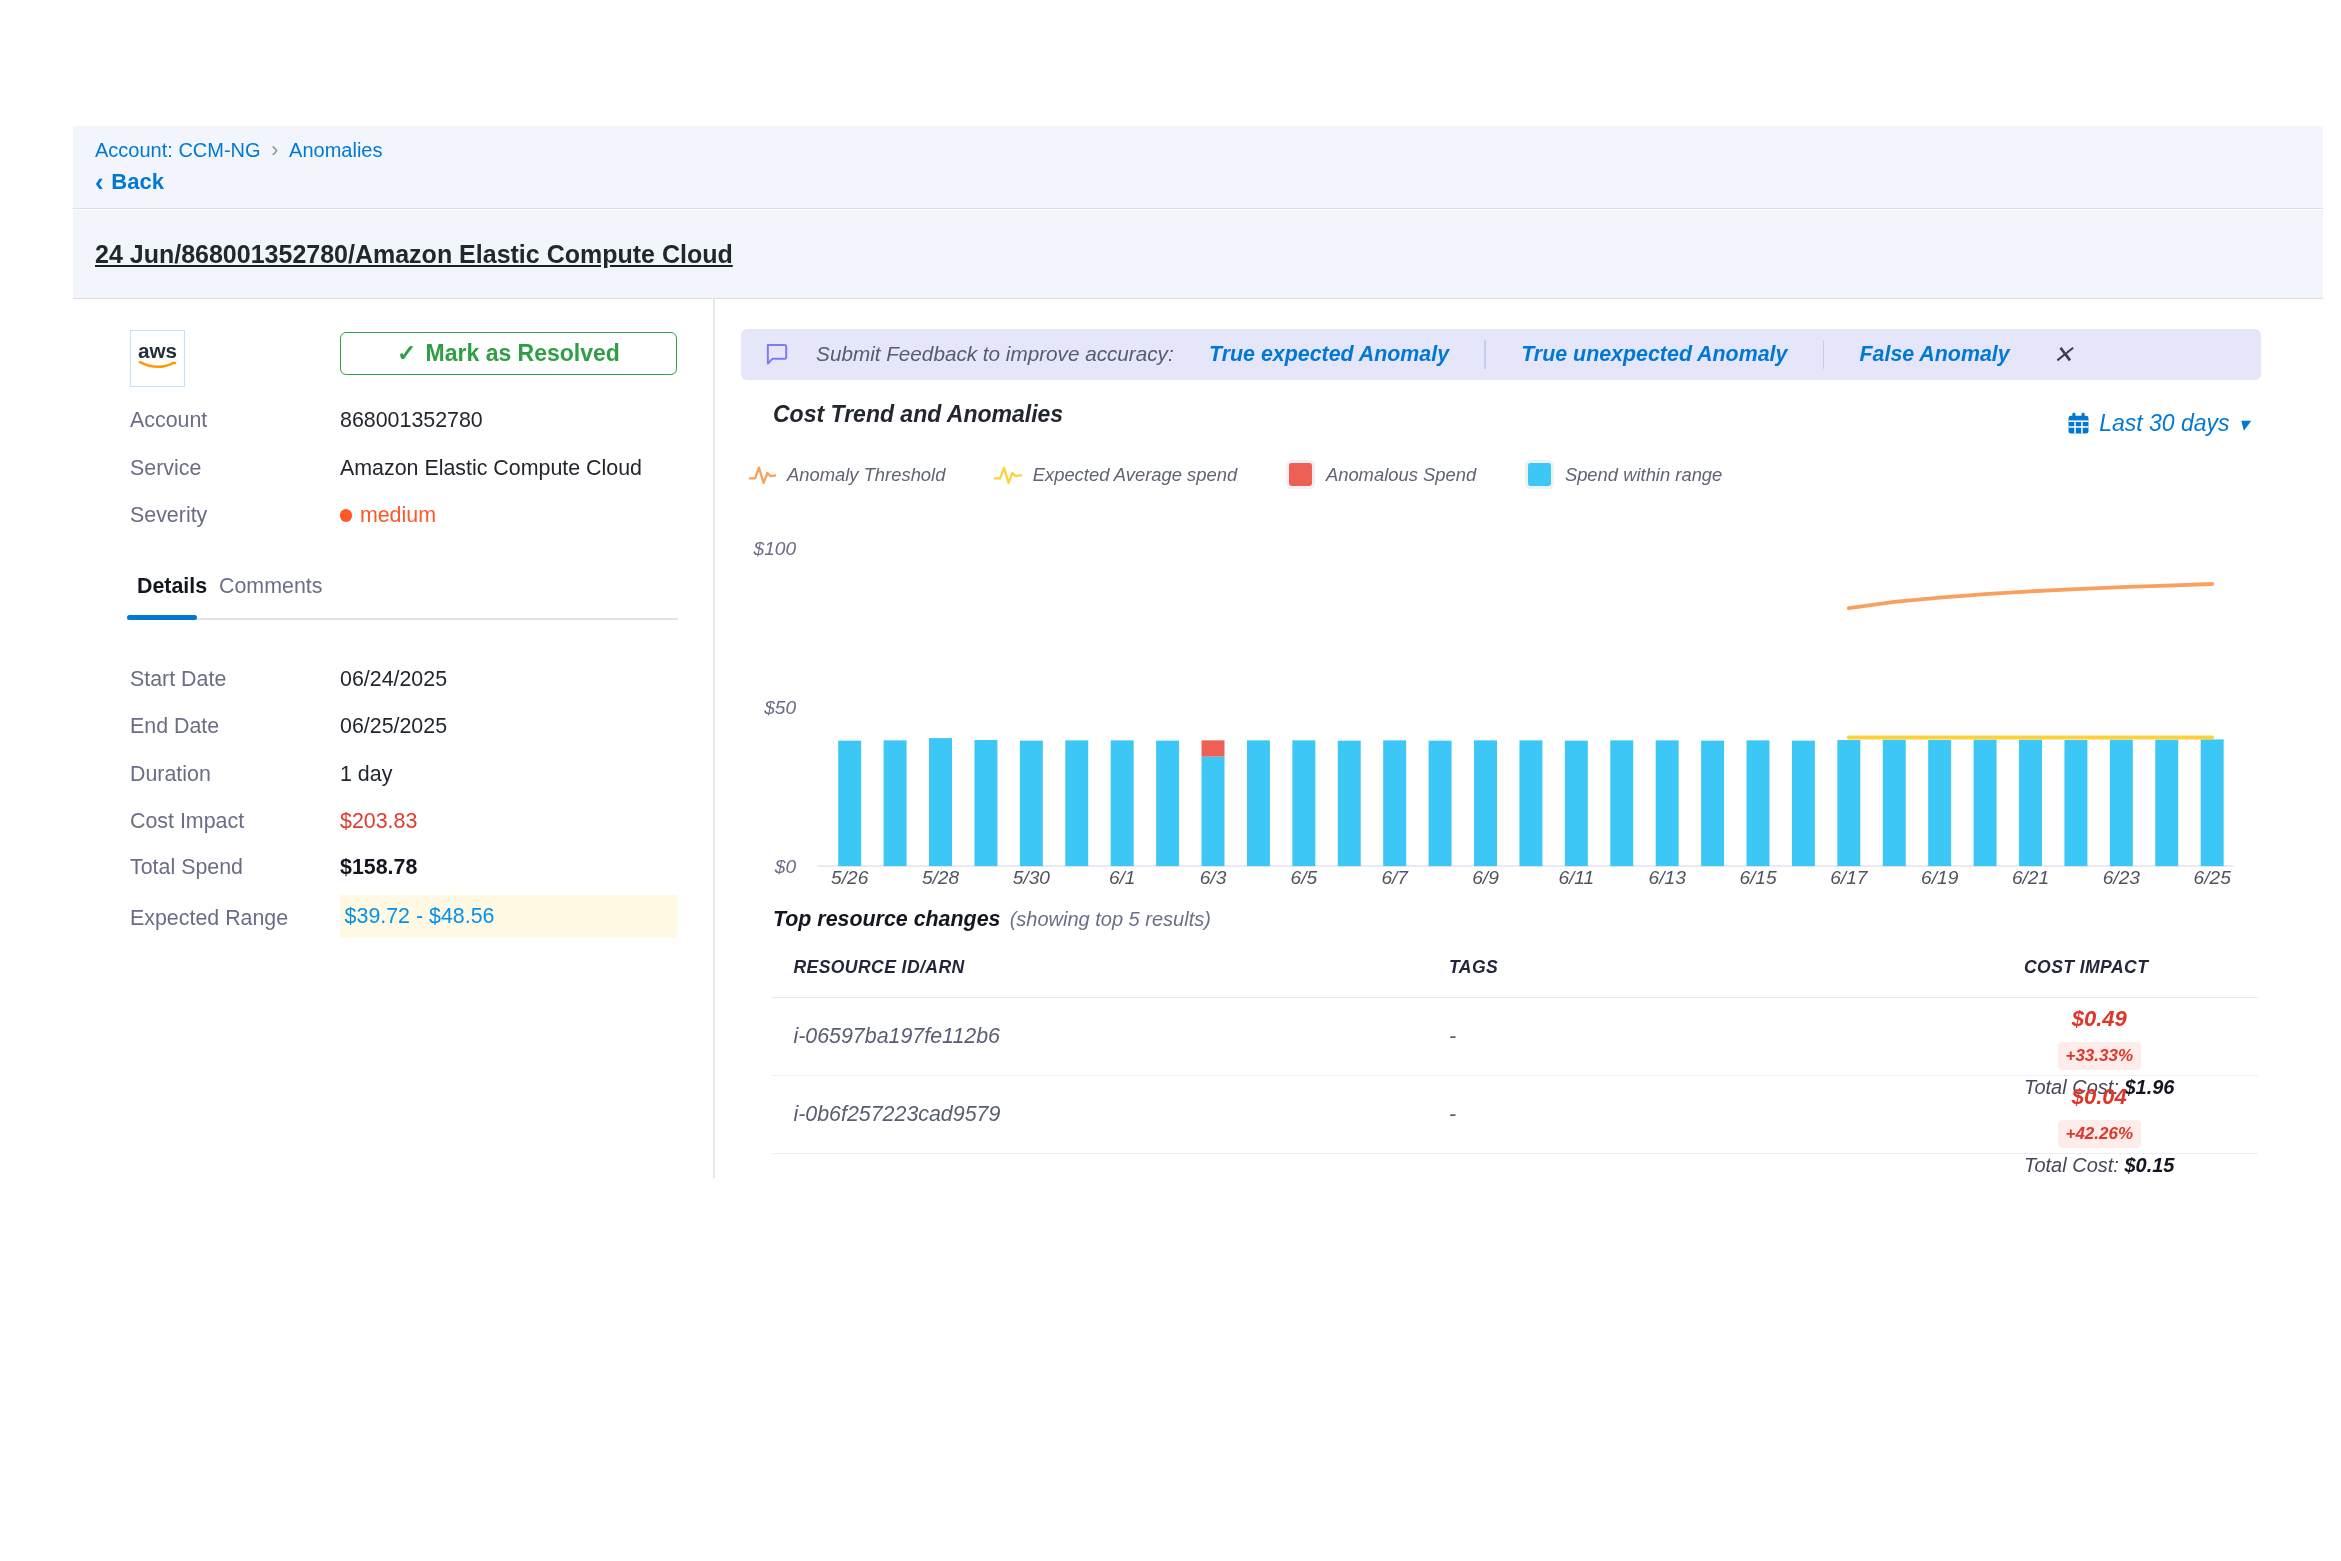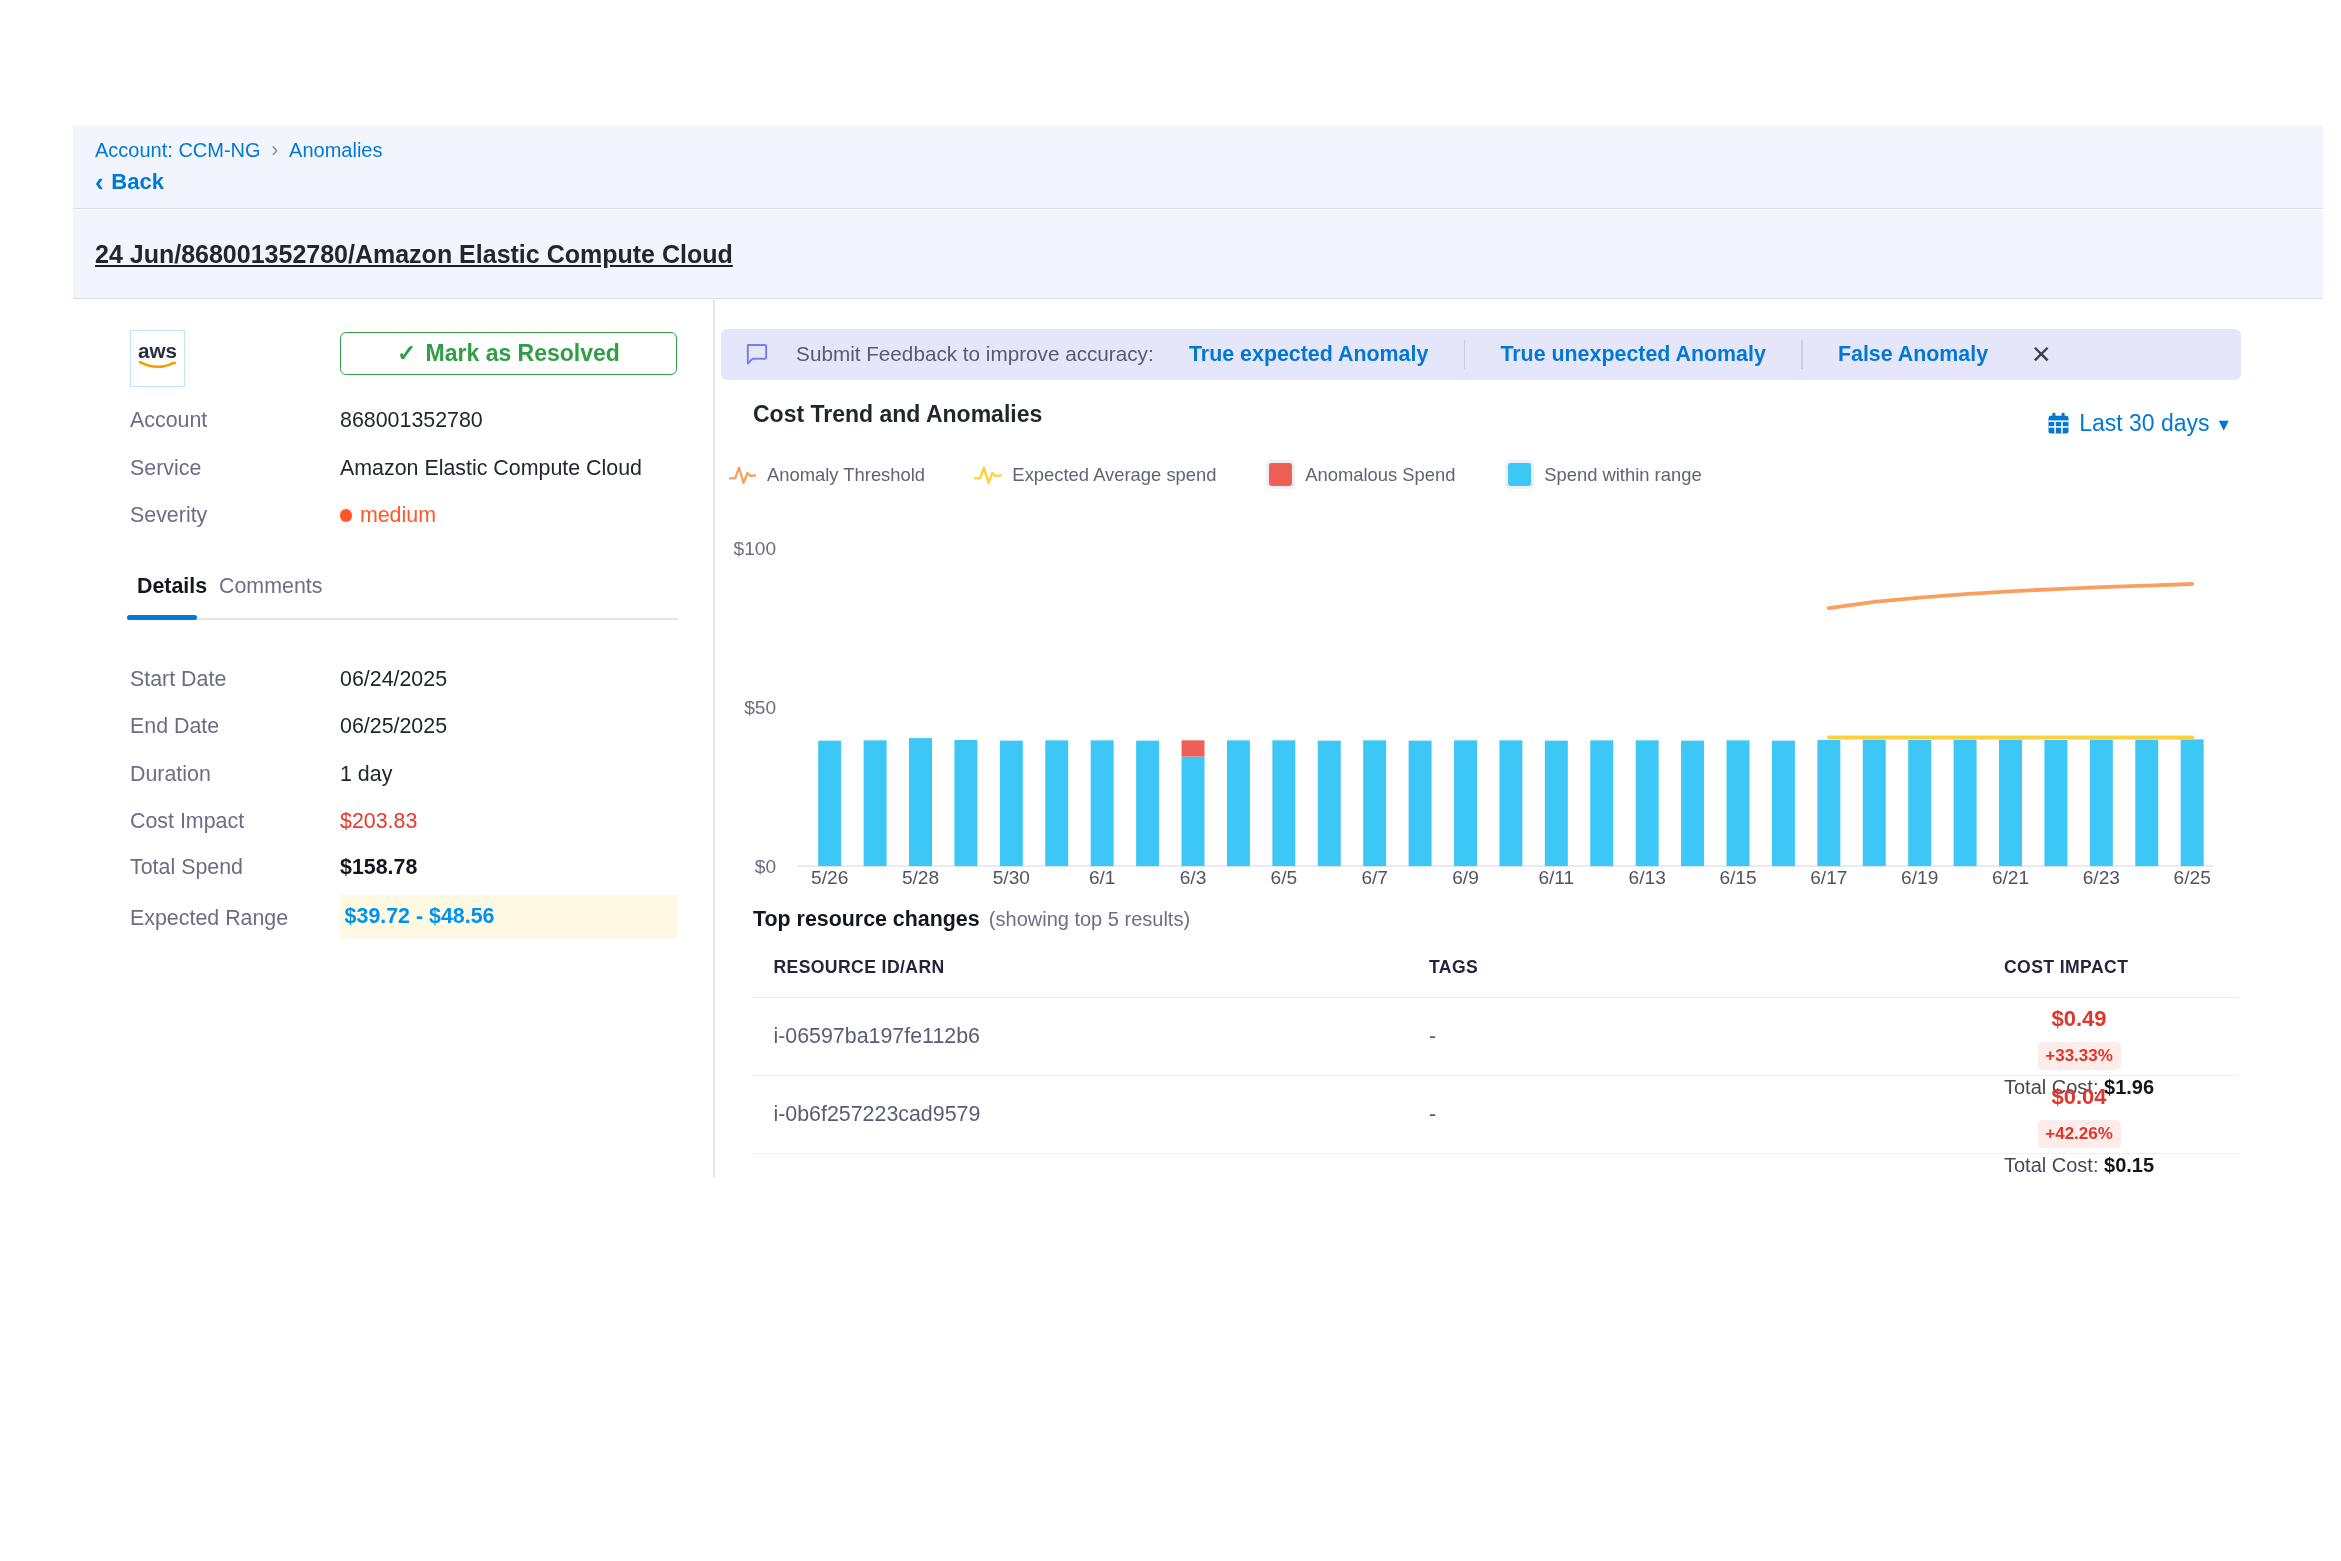--- a/index.html
+++ b/index.html
@@ -22,25 +22,25 @@
   .kv-label{position:absolute;left:57px;font-size:21.4px;color:#6b6d85;}
   .kv-value{position:absolute;left:267px;font-size:21.4px;color:#22262f;}
   .sev{display:flex;align-items:center;gap:7.7px;color:#ff5727;}
   .sev-dot{width:12.2px;height:12.2px;border-radius:50%;background:#ff5727;}
   .tab{position:absolute;font-size:21.4px;cursor:pointer;}
   .tab-active{color:#14161f;font-weight:bold;}
   .tab-idle{color:#6b6f87;}
   .tab-line{position:absolute;left:54px;top:320px;width:551px;height:1.5px;background:#e2e4ec;}
   .tab-underline{position:absolute;left:54px;top:317px;width:70px;height:5.4px;border-radius:3.1px;background:#0278d5;}
   .exp-box{position:absolute;left:267px;top:597px;width:337px;height:43px;background:#fff8e2;display:flex;align-items:center;}
-  .exp-val{font-size:21.4px;color:#0092ee;padding-left:4.6px;font-weight:bold;}
+  .exp-val{font-size:21.4px;color:#0092ee;padding-left:4.6px;}
   .red-val{color:#e23a2e;}
   .bold-val{font-weight:bold;color:#14161f;}
   
-  .right-panel{position:absolute;left:721px;top:321px;width:1520px;height:1087px;}
+  .right-panel{position:absolute;left:741px;top:321px;width:1520px;height:1087px;font-style:italic;}
   .feedback{position:absolute;left:0;top:7.7px;width:1520px;height:51px;background:#e6e6fb;border-radius:6.1px;display:flex;align-items:center;padding:0 23px;box-sizing:border-box;gap:27.6px;}
   .fb-prompt{font-size:20.7px;color:#575b6b;}
   .fb-btn{font-size:21.4px;font-weight:bold;color:#0278d5;cursor:pointer;padding:0 7.7px;}
   .fb-div{width:1.5px;height:29px;background:#cbcbea;}
   .fb-close{font-size:24.5px;color:#3c3f4a;cursor:pointer;margin-left:7.7px;}
   .chart-title{position:absolute;left:32px;top:80px;font-size:23px;font-weight:600;color:#22262f;}
   .range-picker{position:absolute;right:12.2px;top:89px;display:flex;align-items:center;gap:9.2px;color:#0278d5;font-size:23px;cursor:pointer;}
   .legend{position:absolute;left:7.7px;top:139px;display:flex;align-items:center;gap:49px;}
   .legend-item{display:flex;align-items:center;gap:10.7px;font-size:18.4px;color:#5f6374;}
   .lg-sq{width:23px;height:23px;border-radius:5.4px;border:3.1px solid #eef2f6;box-sizing:content-box;}

